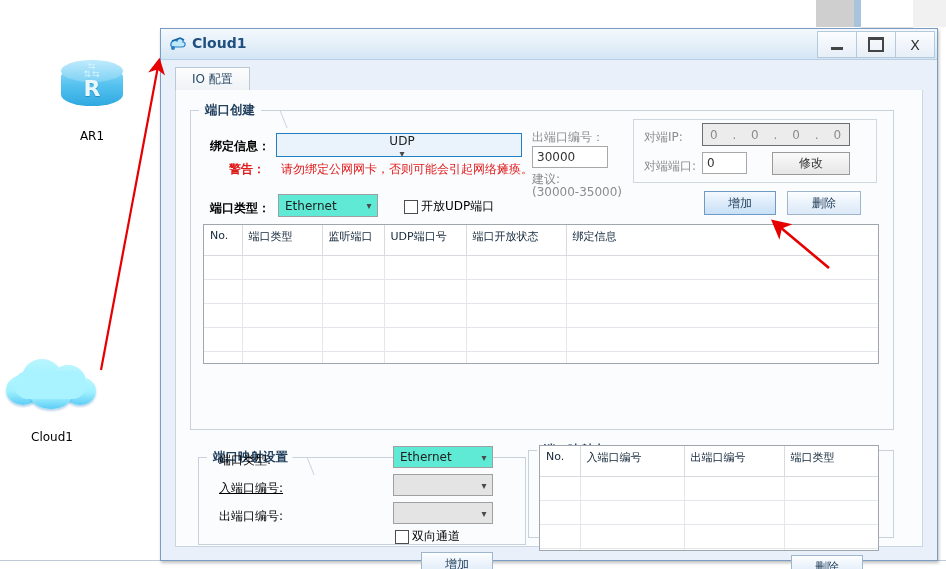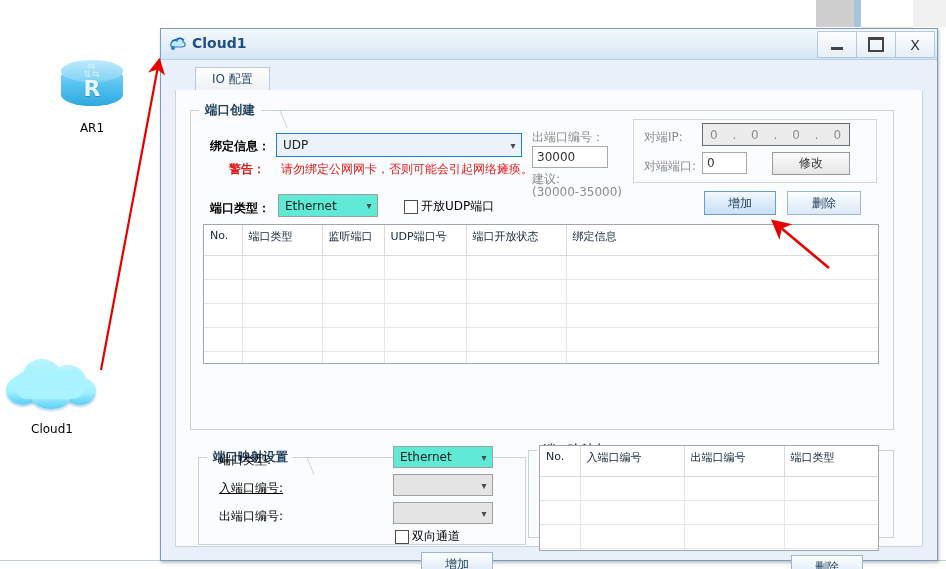--- a/index.html
+++ b/index.html
@@ -12,21 +12,21 @@
   
   #canvas{position:absolute;left:0;top:0;width:946px;height:569px;background:#fff;}
   .canvas-bottom-border{position:absolute;left:0;top:560px;width:946px;height:9px;background:#fff;border-top:1px solid #bfcbd6;}
   .topright-strip{position:absolute;left:816px;top:0;width:38px;height:27px;background:#cfcfcf;}
   .topright-strip2{position:absolute;left:854px;top:0;width:7px;height:27px;background:#a8c4dd;}
   .topright-panel{position:absolute;left:861px;top:0;width:52px;height:27px;background:#ffffff;border-bottom:1px solid #e3e3e3;}
   .topright-panel2{position:absolute;left:913px;top:0;width:33px;height:27px;background:#f1f1f1;}
 
   
   .device{position:absolute;text-align:center;width:120px;}
-  .device-label{font-size:12px;color:#000;margin-top:9px;font-family:"DejaVu Sans","Liberation Sans",sans-serif;}
+  .device-label{font-size:12px;color:#000;margin-top:17px;font-family:"DejaVu Sans","Liberation Sans",sans-serif;}
   #router{left:32px;top:60px;}
   .router-ico{width:62px;height:52px;margin:0 auto;position:relative;}
   .router-body{position:absolute;left:0;top:8px;width:62px;height:38px;border-radius:50%/22% 22% 30% 30%;
       background:linear-gradient(to bottom,#8fd8f7 0%,#55c2ef 45%,#2fa8e0 100%);}
   .router-top{position:absolute;left:0;top:0;width:62px;height:22px;border-radius:50%;
       background:linear-gradient(to bottom,#bfeafd,#7fd2f3);}
   .router-r{position:absolute;left:0;top:16px;width:62px;text-align:center;font-size:22px;color:#e9f8ff;font-weight:bold;
       font-family:"DejaVu Sans","Liberation Sans",sans-serif;text-shadow:0 1px 1px rgba(0,90,140,.45);}
   .router-arrows{position:absolute;left:14px;top:2px;width:34px;height:17px;color:#d6f2ff;font-size:9px;line-height:8px;letter-spacing:1px;}
 
@@ -59,41 +59,41 @@
      border:1px solid #b4c9dc;border-left:none;background:linear-gradient(to bottom,#fbfdff,#e6eef7);
      color:#333;font-size:14px;font-family:"DejaVu Sans","Liberation Sans",sans-serif;}
   .wbtn:first-child{border-left:1px solid #b4c9dc;}
   .wbtn .min{width:12px;height:3px;background:#444;margin-top:7px;}
   .wbtn .max{width:12px;height:10px;border:2px solid #444;border-top-width:3px;}
 
   
   .tabstrip{position:absolute;left:14px;top:38px;width:748px;height:24px;border-bottom:1px solid #b9c9d8;}
   .tab{position:absolute;left:0;top:0;height:23px;padding:0 16px;line-height:23px;
      background:linear-gradient(to bottom,#fdfdfd,#eef2f6);
-     border:1px solid #b9c9d8;border-bottom:1px solid #fbfcfe;color:#2b4a68;font-size:12px;margin-left:20px;}
+     border:1px solid #b9c9d8;border-bottom:1px solid #fbfcfe;color:#2b4a68;font-size:12px;}
 
   .body{position:absolute;left:14px;top:61px;width:746px;height:456px;background:#fbfcfe;border:1px solid #c9d6e2;border-top:none;}
 
   
   .group{position:absolute;border:1px solid #c8d2dc;background:#fbfcfe;}
   .group-title{position:absolute;top:-9px;left:8px;background:#fbfcfe;padding:0 6px;font-weight:bold;font-size:12.5px;color:#24425f;}
   .group-slant{position:absolute;top:-1px;height:17px;border-right:1px solid #c8d2dc;transform:skewX(22deg);border-top:1px solid #c8d2dc;}
 
   .lbl{position:absolute;font-size:12px;color:#000;}
   .lbl-gray{color:#8c8c8c;}
   .lbl-bold{font-weight:bold;}
   .warn{position:absolute;color:#e01b1b;font-size:12px;font-weight:bold;}
   .warn-txt{position:absolute;color:#e01b1b;font-size:12px;}
 
   
   .combo{position:absolute;box-sizing:border-box;background:#5eead4;border:1px solid #a0a0a0;
      font-size:12px;color:#222;padding-left:6px;display:flex;align-items:center;}
   .combo .cv{flex:1;}
   .combo .arrow{width:16px;text-align:center;color:#4a4a4a;font-size:10px;}
-  .combo.focused{background:#eaf3fb;border:1px solid #1f7ec4;}
+  .combo.focused{background:#eaf3fb;border:1px solid #1f7ec4;flex-direction:column;}
   .combo.empty{background:#e4e4e4;}
   .txt{position:absolute;box-sizing:border-box;background:#fff;border:1px solid #a8a8a8;
      font-size:12px;color:#333;padding-left:4px;display:flex;align-items:center;}
   .ipfield{position:absolute;box-sizing:border-box;background:#ececec;border:1px solid #6e6e6e;
      display:flex;align-items:center;justify-content:space-around;color:#8c8c8c;font-size:12px;letter-spacing:1px;}
 
   .btn{position:absolute;box-sizing:border-box;display:flex;align-items:center;justify-content:center;
      font-size:12px;color:#1d3b57;border:1px solid #9db6cd;
      background:linear-gradient(to bottom,#fcfeff 0%,#eaf2fb 50%,#dce9f7 100%);}
   .btn.gray{color:#333;border:1px solid #9a9a9a;background:linear-gradient(to bottom,#fafafa,#e6e6e6);}

